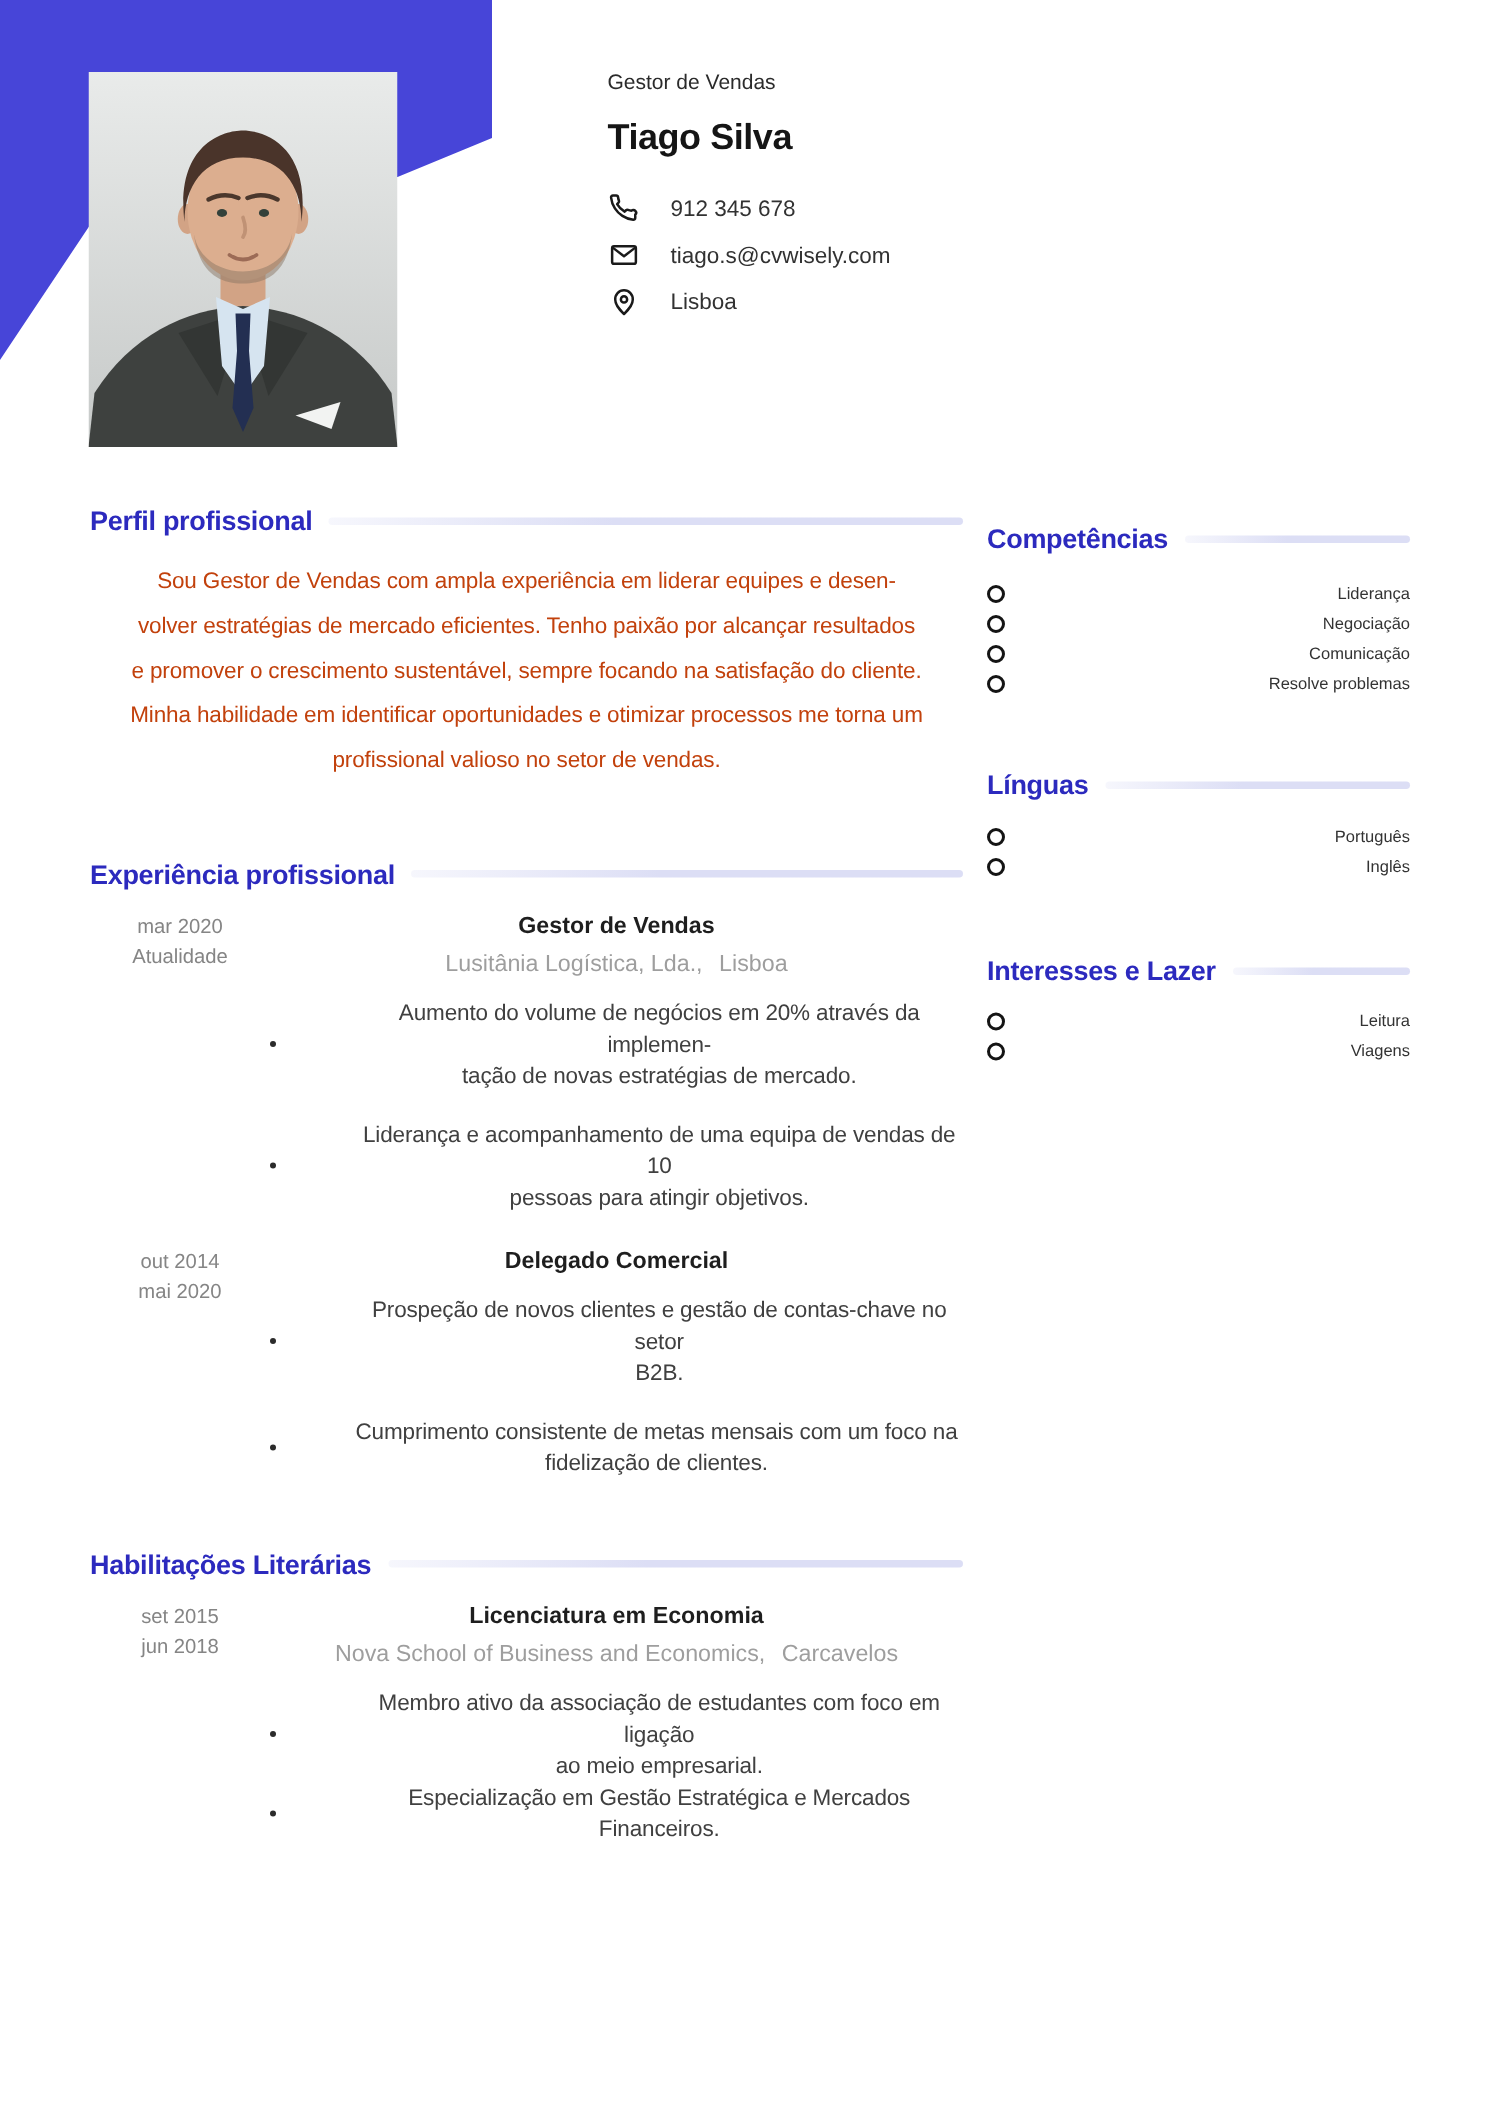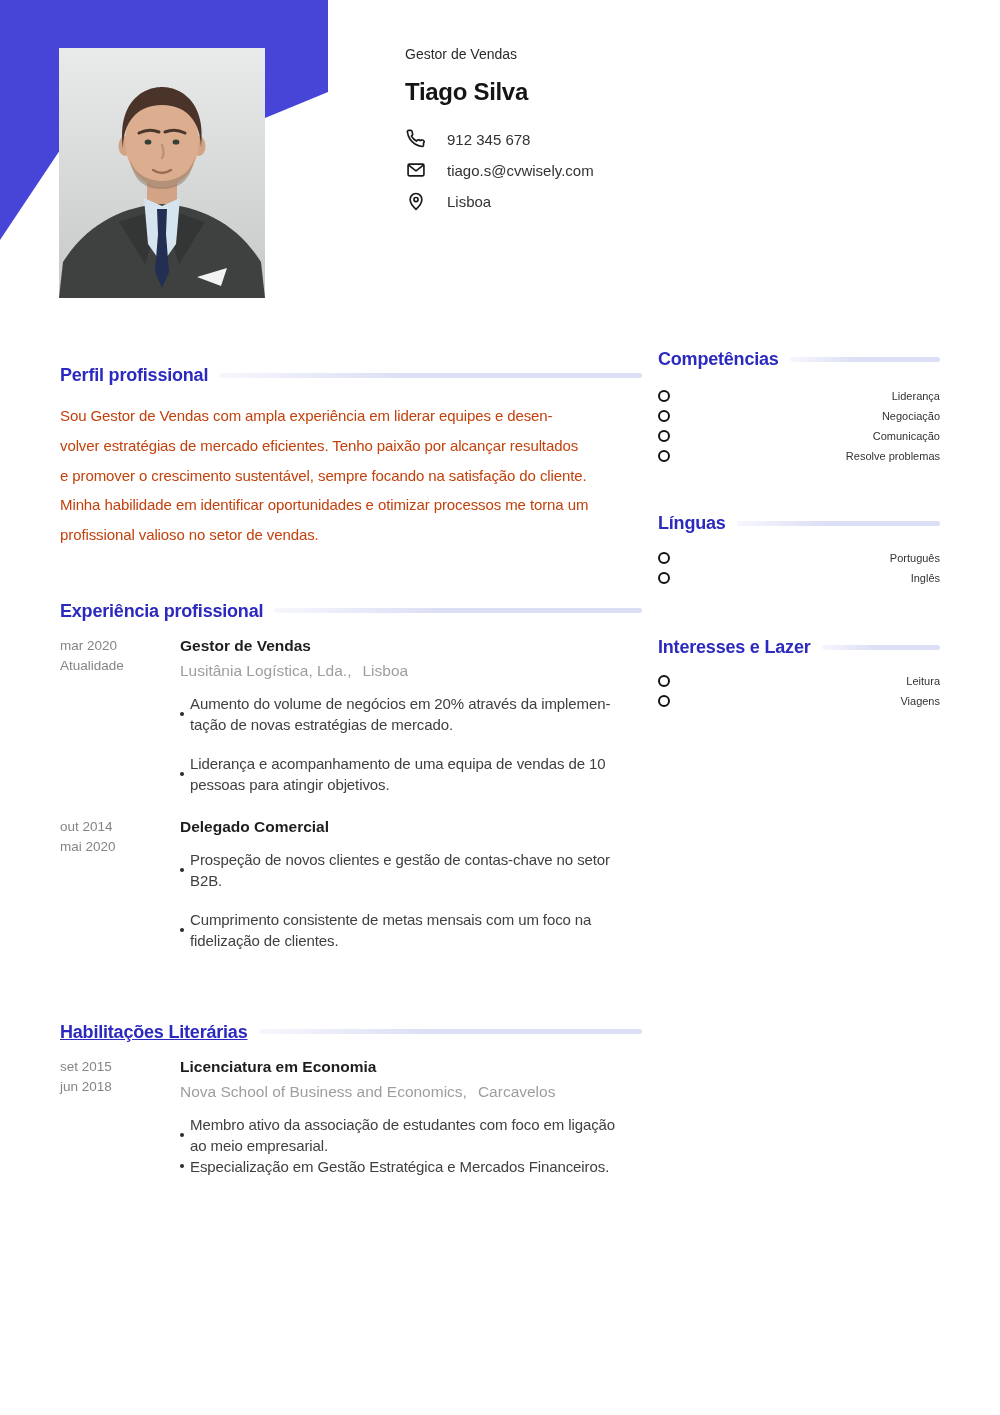--- a/index.html
+++ b/index.html
@@ -16,40 +16,40 @@
   .photo{position:absolute;left:59px;top:48px;width:206px;height:250px;}
   .photo svg{display:block;width:100%;height:100%;}
   
   .header-block{position:absolute;left:405px;top:46px;width:420px;}
   .role{font-size:14px;color:#2b2b2b;line-height:17px;margin:0 0 14px;}
   .name{font-size:24px;font-weight:bold;color:#151515;line-height:30px;margin:0 0 22px;letter-spacing:-0.3px;}
   .contact-row{display:flex;align-items:center;height:20px;margin-bottom:11px;font-size:15px;color:#323232;}
   .contact-row .cicon{width:21px;height:21px;margin-right:21px;flex:0 0 auto;display:flex;align-items:center;justify-content:center;}
   .contact-row svg{width:20px;height:20px;}
   
-  .left-col{position:absolute;left:60px;top:364px;width:582px;}
+  .left-col{position:absolute;left:60px;top:336px;width:582px;text-align:center;}
   .right-col{position:absolute;left:658px;top:348px;width:282px;}
   
   .sec{display:flex;align-items:center;gap:11px;font-size:18px;font-weight:bold;color:#2c2abe;line-height:22px;margin:0;letter-spacing:-0.2px;}
   .sec .rule{flex:1;height:5px;border-radius:3px;background:linear-gradient(to right,rgba(220,222,245,0.25),#dcdef5 45%);}
   .sec-experience{margin-top:50px;}
-  .sec-education{margin-top:70px;text-decoration:underline;}
+  .sec-education{margin-top:46px;}
   .sec-languages{margin-top:46px;}
   .sec-interests{margin-top:48px;}
   
   .profile-text{margin:15px 0 0;font-size:15px;line-height:29.8px;color:#c2410c;white-space:pre-line;letter-spacing:-0.1px;}
   
   .entry{display:grid;grid-template-columns:120px 1fr;margin-top:14px;margin-bottom:22px;}
   .entry.last{margin-bottom:0;}
   .dates{font-size:13.5px;line-height:20px;color:#858585;}
   .etitle{font-size:15.5px;font-weight:bold;color:#1e1e1e;line-height:19px;}
   .ecompany{margin-top:6px;font-size:15.5px;color:#9e9e9e;line-height:19px;}
   .ecompany .loc{margin-left:11px;}
   .ebullets{margin-top:13px;}
-  .bullet{display:flex;align-items:center;margin-bottom:18px;font-size:15px;line-height:21px;color:#404040;}
+  .bullet{display:flex;align-items:center;margin-bottom:18px;font-size:15px;line-height:21px;color:#404040;gap:47px;}
   .bullet.last{margin-bottom:0;}
   .bullet .dot{flex:0 0 4px;width:4px;height:4px;border-radius:50%;background:#2b2b2b;margin-right:6px;}
   .bullet .btext{white-space:pre-line;letter-spacing:-0.1px;}
   
   .side-list{margin-top:16px;}
   .side-list.tight14{margin-top:14px;}
   .side-list.tight13{margin-top:13px;}
   .side-item{display:flex;align-items:center;height:20px;font-size:11px;color:#333333;justify-content:space-between;}
   .ring{width:12px;height:12px;box-sizing:border-box;border:2.2px solid #141414;border-radius:50%;margin-right:15px;flex:0 0 auto;}
 </style>

